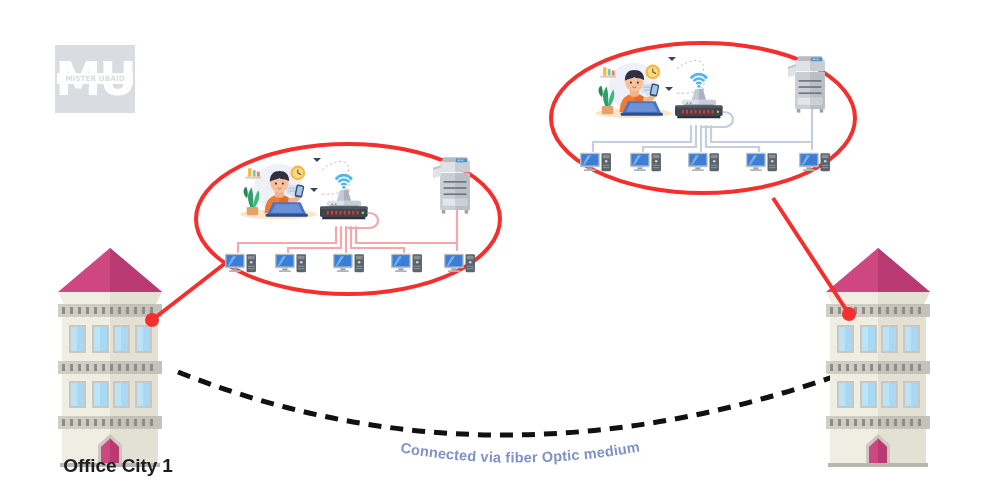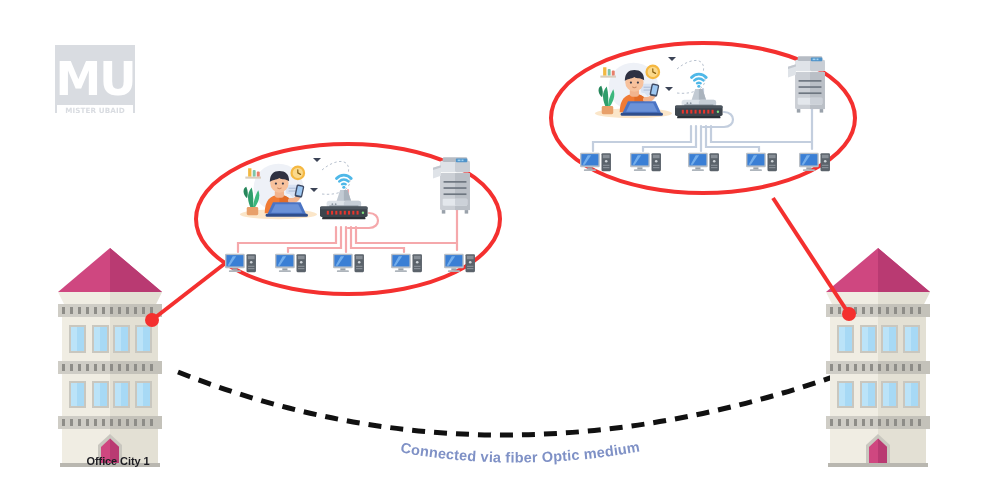--- a/index.html
+++ b/index.html
@@ -23,21 +23,21 @@
     left: 0;
     top: 0;
     width: 1000px;
     height: 500px;
     overflow: visible;
   }
   .bldg-label {
     position: absolute;
     font-family: "Liberation Sans", sans-serif;
     font-weight: bold;
-    font-size: 11px;
+    font-size: 19px;
     color: #1c1c22;
     letter-spacing: -0.1px;
     white-space: nowrap;
     text-align: center;
   }
   #label-office-1 { left: 38px;  top: 455px; width: 160px; }
   #label-office-2 { left: 808px; top: 455px; width: 160px; }
   .wm {
     position: absolute;
     left: 55px;
@@ -66,21 +66,20 @@
     top: 28px;
     width: 76px;
     text-align: center;
     font-family: "DejaVu Sans", sans-serif;
     font-weight: bold;
     font-size: 7.2px;
     color: #d9dce1;
     background: #ffffff;
     letter-spacing: 0.1px;
     padding: 1px 0;
-    margin-top: 32px;
   }
   .fiber-text {
     font-family: "Liberation Sans", sans-serif;
     font-weight: bold;
     font-size: 14.5px;
     fill: #7f91c6;
     letter-spacing: 0.2px;
   }
 </style>
 </head>

